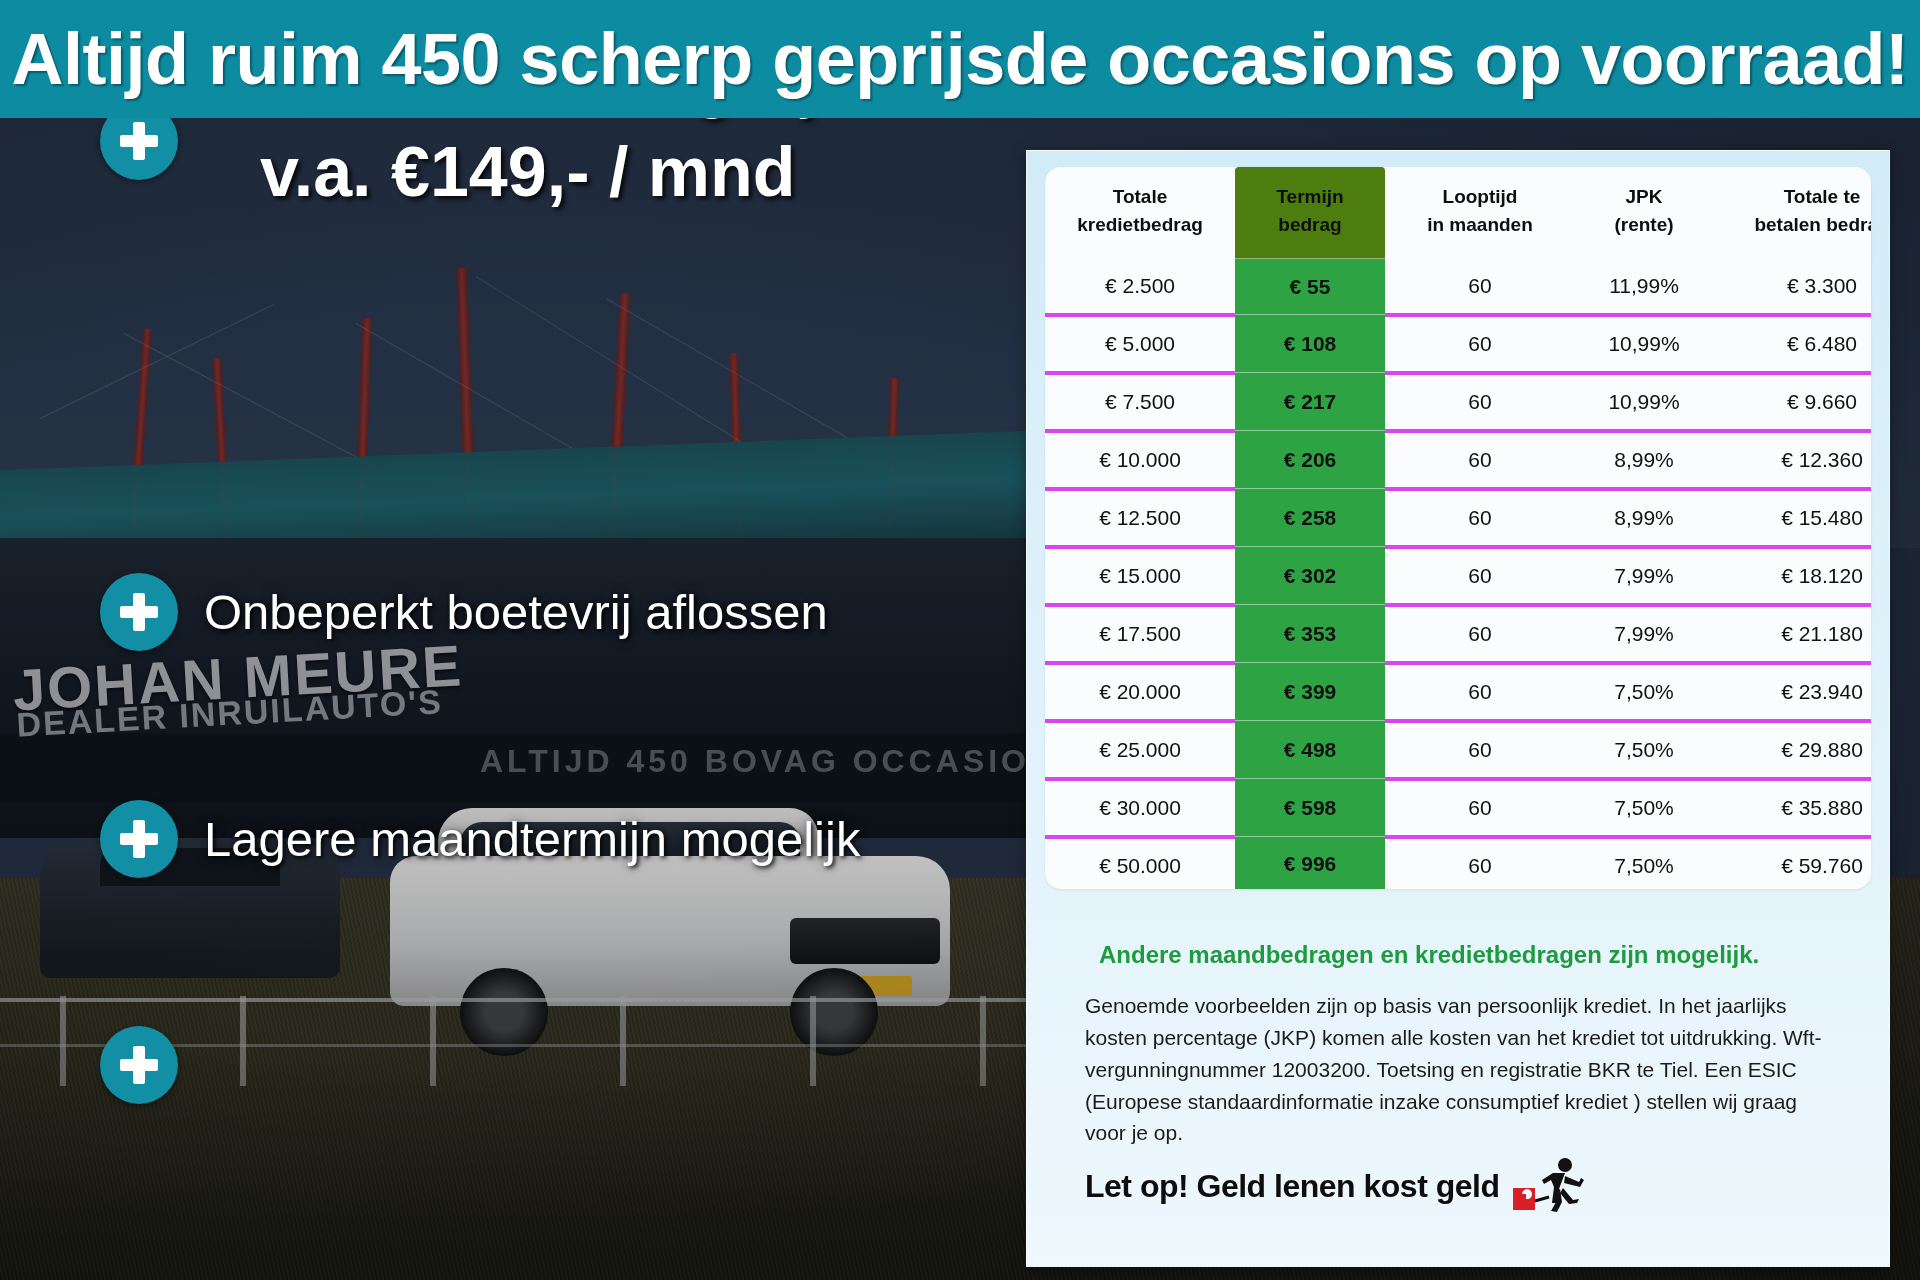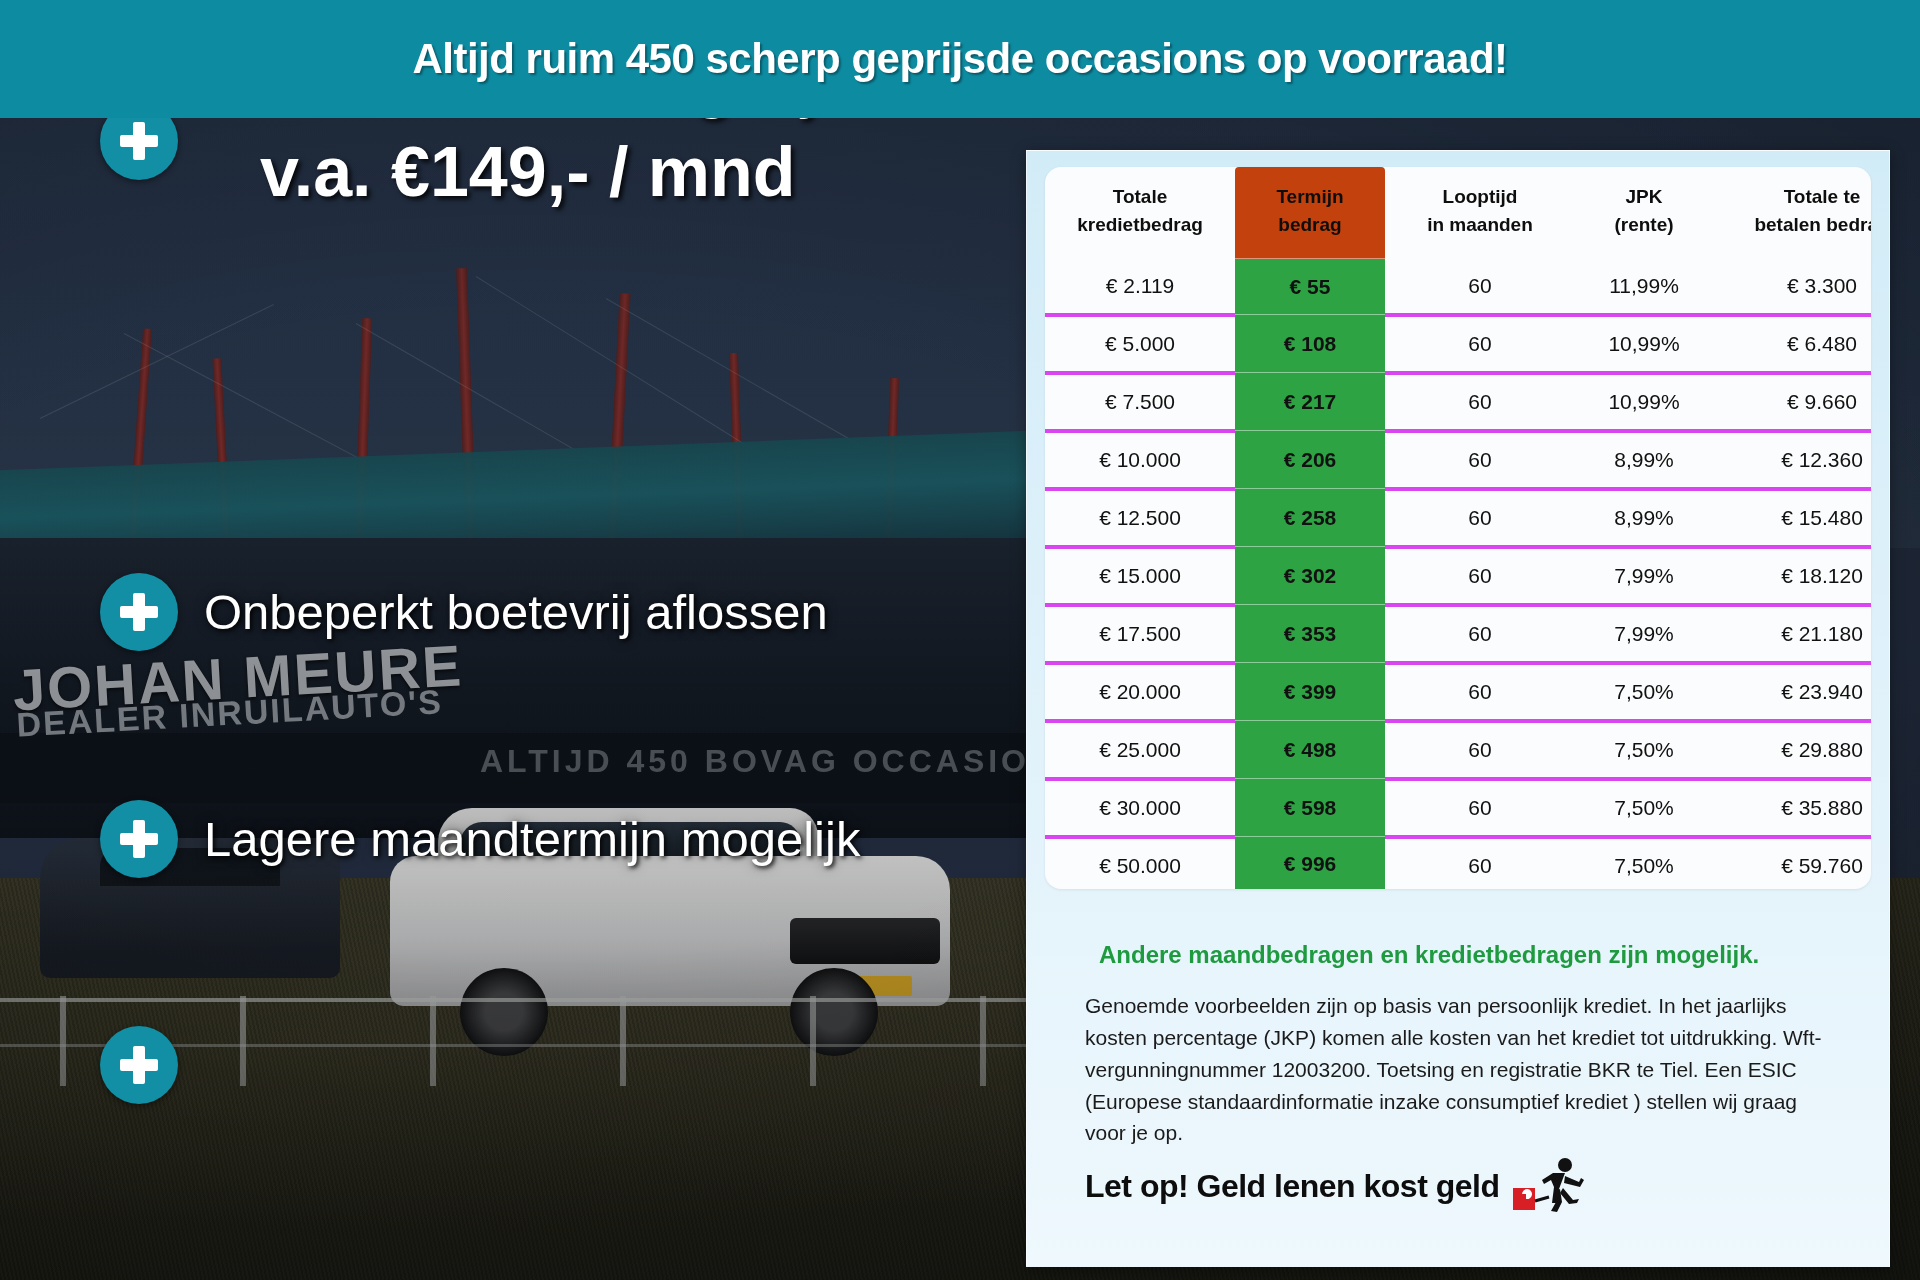--- a/index.html
+++ b/index.html
@@ -16,21 +16,21 @@
   .banner{
     position:absolute;left:0;top:0;width:1920px;height:118px;
     background:#0d8ba1;
     display:flex;align-items:center;justify-content:center;
     z-index:40;
   }
   .banner-text{
     color:#ffffff;
     font-family:"Liberation Sans",sans-serif;
     font-weight:bold;
-    font-size:42px;
+    font-size:72px;
     letter-spacing:-0.5px;
     white-space:nowrap;
     text-shadow:2px 2px 2px rgba(0,0,0,.35);
   }
 
   
   .photo{
     position:absolute;left:0;top:118px;width:1920px;height:1162px;
     overflow:hidden;
     background:#263146;
@@ -257,21 +257,21 @@
   col.c2{width:150px;}
   col.c3{width:190px;}
   col.c4{width:138px;}
   col.c5{width:218px;}
 
   .green-cell{
     background:#2ea344;color:#ffffff;font-weight:bold;
     border-top:1px solid rgba(255,255,255,.45)!important;
   }
   th.green-head{
-    background:#c2410c;color:#ffffff;
+    background:#4d7c0f;color:#ffffff;
     border-radius:4px 4px 0 0;
   }
   td.green-last{border-bottom:2px solid #257f35;}
 
   
   .disc{
     position:absolute;left:58px;top:790px;width:744px;
   }
   .disc-title{
     color:#1e9a3f;font-weight:bold;font-size:24px;margin-bottom:20px;
@@ -411,21 +411,21 @@
               <div>(rente)</div>
             </th>
             <th>
               <div>Totale te</div>
               <div>betalen bedrag</div>
             </th>
           </tr>
         </thead>
         <tbody id="rate-body">
             <tr>
-              <td>€ 2.119</td>
+              <td>€ 2.500</td>
               <td class="green-cell">€ 55</td>
               <td>60</td>
               <td>11,99%</td>
               <td>€ 3.300</td>
             </tr>
             <tr>
               <td>€ 5.000</td>
               <td class="green-cell">€ 108</td>
               <td>60</td>
               <td>10,99%</td>

